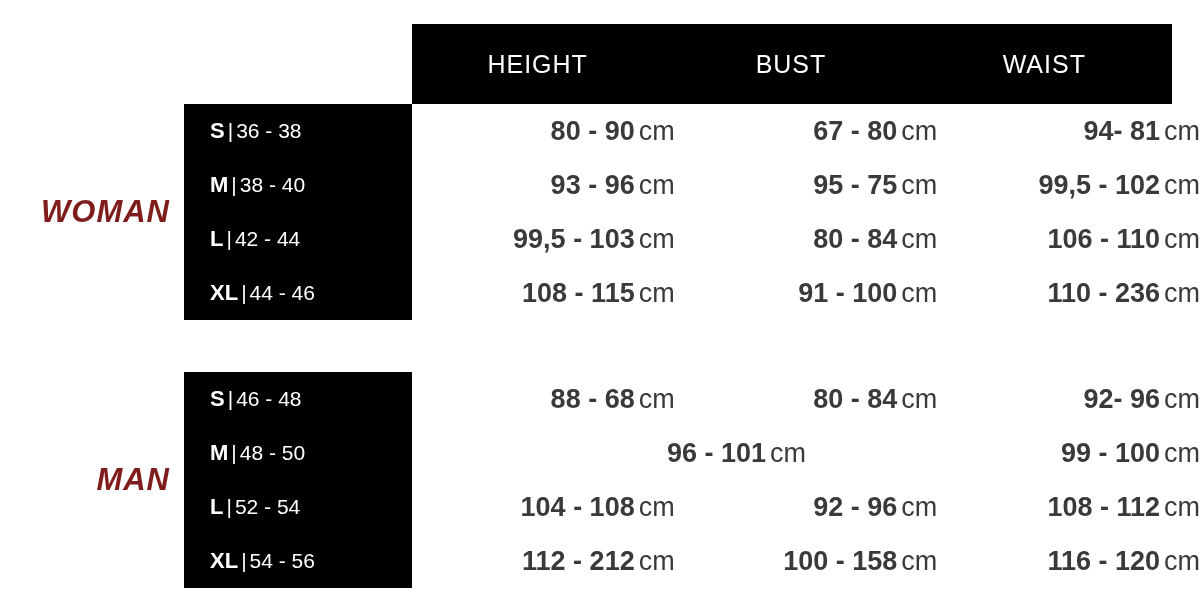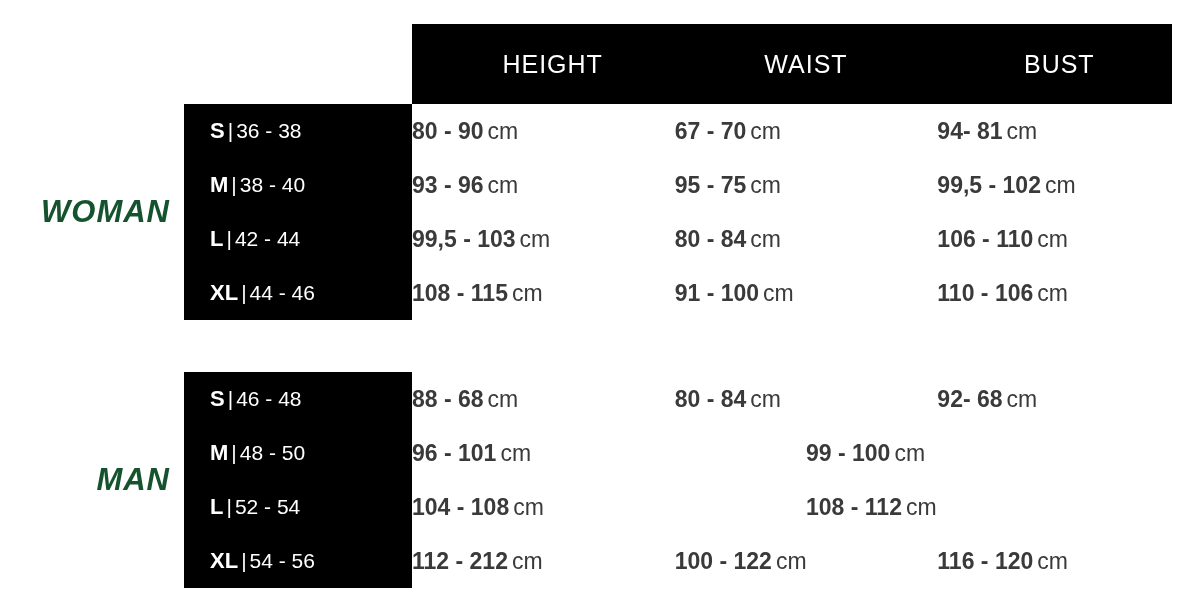--- a/index.html
+++ b/index.html
@@ -23,21 +23,21 @@
   .header-band {
     position: absolute;
     left: 412px;
     top: 24px;
     width: 760px;
     height: 80px;
     background: #000000;
   }
   .header-cells {
     position: absolute;
-    left: 426px;
+    left: 411px;
     top: 24px;
     width: 760px;
     height: 80px;
     display: flex;
     align-items: center;
   }
   .header-cell {
     flex: 1 1 0;
     text-align: center;
     color: #ffffff;
@@ -62,21 +62,21 @@
     width: 184px;
     height: 100%;
     display: flex;
     align-items: center;
     justify-content: flex-end;
     padding-right: 14px;
     box-sizing: border-box;
     font-size: 31px;
     font-weight: bold;
     font-style: italic;
-    color: #14532d;
+    color: #7f1d1d;
     letter-spacing: 1px;
   }
 
   .size-block {
     position: absolute;
     left: 184px;
     top: 0;
     width: 228px;
     height: 100%;
     background: #000000;
@@ -115,62 +115,62 @@
   .cell-size .sep {
     font-weight: normal;
     padding: 0 3px;
   }
   .cell-size .rng {
     font-weight: normal;
     font-size: 21px;
   }
   .cell-meas {
     flex: 1 1 0;
-    text-align: left;
+    text-align: right;
     color: #3a3a3a;
-    font-size: 23px;
+    font-size: 27px;
     white-space: nowrap;
   }
   .cell-meas .val {
     font-weight: bold;
     color: #3a3a3a;
   }
   .cell-meas .unit {
     font-weight: normal;
     color: #3a3a3a;
     padding-left: 4px;
   }
 </style>
 </head>
 <body>
 
 <div class="sheet">
 
   <div class="header-band"></div>
   <div class="header-cells">
     <div class="header-cell">HEIGHT</div>
+    <div class="header-cell">BUST</div>
     <div class="header-cell">WAIST</div>
-    <div class="header-cell">BUST</div>
   </div>
 
   <div class="group group-woman">
     <div class="size-block"></div>
     <div class="group-label">WOMAN</div>
     <div class="rows">
 
       <div class="row">
         <div class="cell-label"></div>
         <div class="cell-size">
           <span class="sz">S</span><span class="sep">|</span><span class="rng">36 - 38</span>
         </div>
         <div class="cell-meas">
           <span class="val">80 - 90</span><span class="unit">cm</span>
         </div>
         <div class="cell-meas">
-          <span class="val">67 - 70</span><span class="unit">cm</span>
+          <span class="val">67 - 80</span><span class="unit">cm</span>
         </div>
         <div class="cell-meas">
           <span class="val">94- 81</span><span class="unit">cm</span>
         </div>
       </div>
 
       <div class="row">
         <div class="cell-label"></div>
         <div class="cell-size">
           <span class="sz">M</span><span class="sep">|</span><span class="rng">38 - 40</span>
@@ -207,21 +207,21 @@
         <div class="cell-size">
           <span class="sz">XL</span><span class="sep">|</span><span class="rng">44 - 46</span>
         </div>
         <div class="cell-meas">
           <span class="val">108 - 115</span><span class="unit">cm</span>
         </div>
         <div class="cell-meas">
           <span class="val">91 - 100</span><span class="unit">cm</span>
         </div>
         <div class="cell-meas">
-          <span class="val">110 - 106</span><span class="unit">cm</span>
+          <span class="val">110 - 236</span><span class="unit">cm</span>
         </div>
       </div>
 
     </div>
   </div>
 
   <div class="group group-man">
     <div class="size-block"></div>
     <div class="group-label">MAN</div>
     <div class="rows">
@@ -231,21 +231,21 @@
         <div class="cell-size">
           <span class="sz">S</span><span class="sep">|</span><span class="rng">46 - 48</span>
         </div>
         <div class="cell-meas">
           <span class="val">88 - 68</span><span class="unit">cm</span>
         </div>
         <div class="cell-meas">
           <span class="val">80 - 84</span><span class="unit">cm</span>
         </div>
         <div class="cell-meas">
-          <span class="val">92- 68</span><span class="unit">cm</span>
+          <span class="val">92- 96</span><span class="unit">cm</span>
         </div>
       </div>
 
       <div class="row">
         <div class="cell-label"></div>
         <div class="cell-size">
           <span class="sz">M</span><span class="sep">|</span><span class="rng">48 - 50</span>
         </div>
         <div class="cell-meas">
           <span class="val">96 - 101</span><span class="unit">cm</span>
@@ -257,34 +257,37 @@
 
       <div class="row">
         <div class="cell-label"></div>
         <div class="cell-size">
           <span class="sz">L</span><span class="sep">|</span><span class="rng">52 - 54</span>
         </div>
         <div class="cell-meas">
           <span class="val">104 - 108</span><span class="unit">cm</span>
         </div>
         <div class="cell-meas">
+          <span class="val">92 - 96</span><span class="unit">cm</span>
+        </div>
+        <div class="cell-meas">
           <span class="val">108 - 112</span><span class="unit">cm</span>
         </div>
       </div>
 
       <div class="row">
         <div class="cell-label"></div>
         <div class="cell-size">
           <span class="sz">XL</span><span class="sep">|</span><span class="rng">54 - 56</span>
         </div>
         <div class="cell-meas">
           <span class="val">112 - 212</span><span class="unit">cm</span>
         </div>
         <div class="cell-meas">
-          <span class="val">100 - 122</span><span class="unit">cm</span>
+          <span class="val">100 - 158</span><span class="unit">cm</span>
         </div>
         <div class="cell-meas">
           <span class="val">116 - 120</span><span class="unit">cm</span>
         </div>
       </div>
 
     </div>
   </div>
 
 </div>

